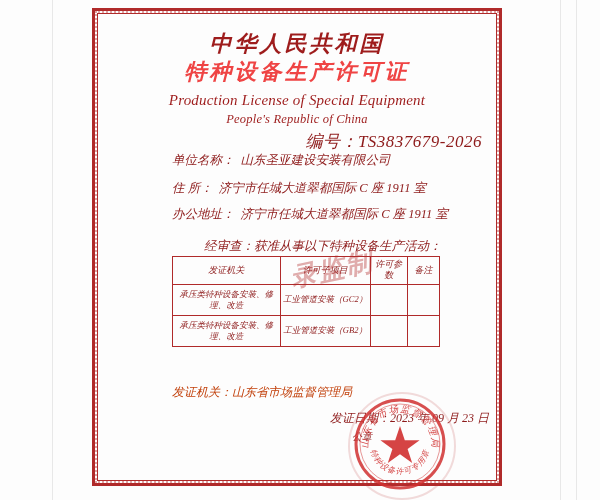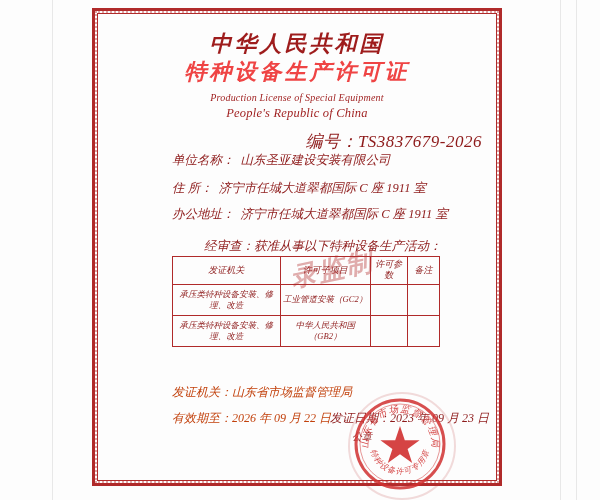--- a/index.html
+++ b/index.html
@@ -79,21 +79,21 @@
     line-height: 1.25;
   }
   .cn-title-2 {
     font-size: 22px;
     letter-spacing: 3px;
     font-weight: bold;
     color: #ef4444;
     line-height: 1.3;
   }
   .en-title-1 {
-    font-size: 10px;
+    font-size: 15px;
     margin-top: 6px;
     color: #9e1c1c;
     letter-spacing: .2px;
   }
   .en-title-2 {
     font-size: 12.5px;
     margin-top: 3px;
     color: #9e1c1c;
     letter-spacing: .2px;
   }
@@ -264,34 +264,31 @@
     </thead>
     <tbody>
       <tr>
         <td class="cell-item">承压类特种设备安装、修理、改造</td>
         <td>工业管道安装（GC2）</td>
         <td></td>
         <td></td>
       </tr>
       <tr>
         <td class="cell-item">承压类特种设备安装、修理、改造</td>
-        <td>中华人民共和国（GB2）</td>
+        <td>工业管道安装（GB2）</td>
         <td></td>
         <td></td>
       </tr>
     </tbody>
   </table>
 
   <div class="watermark">录监制</div>
 
   <div class="footer-field ff1">
     <span class="lbl">发证机关：</span><span class="val">山东省市场监督管理局</span>
-  </div>
-  <div class="footer-field ff2">
-    <span class="lbl">有效期至：</span><span class="val">2026 年 09 月 22 日</span>
   </div>
   <div class="issue-date">
     <span class="lbl">发证日期：</span><span class="val">2023 年 09 月 23 日</span>
   </div>
   <div class="seal-caption">公章</div>
 
   <div class="ghost-ring"></div>
 
   <div class="seal">
     <svg width="96" height="96" viewBox="0 0 96 96" xmlns="http://www.w3.org/2000/svg">

